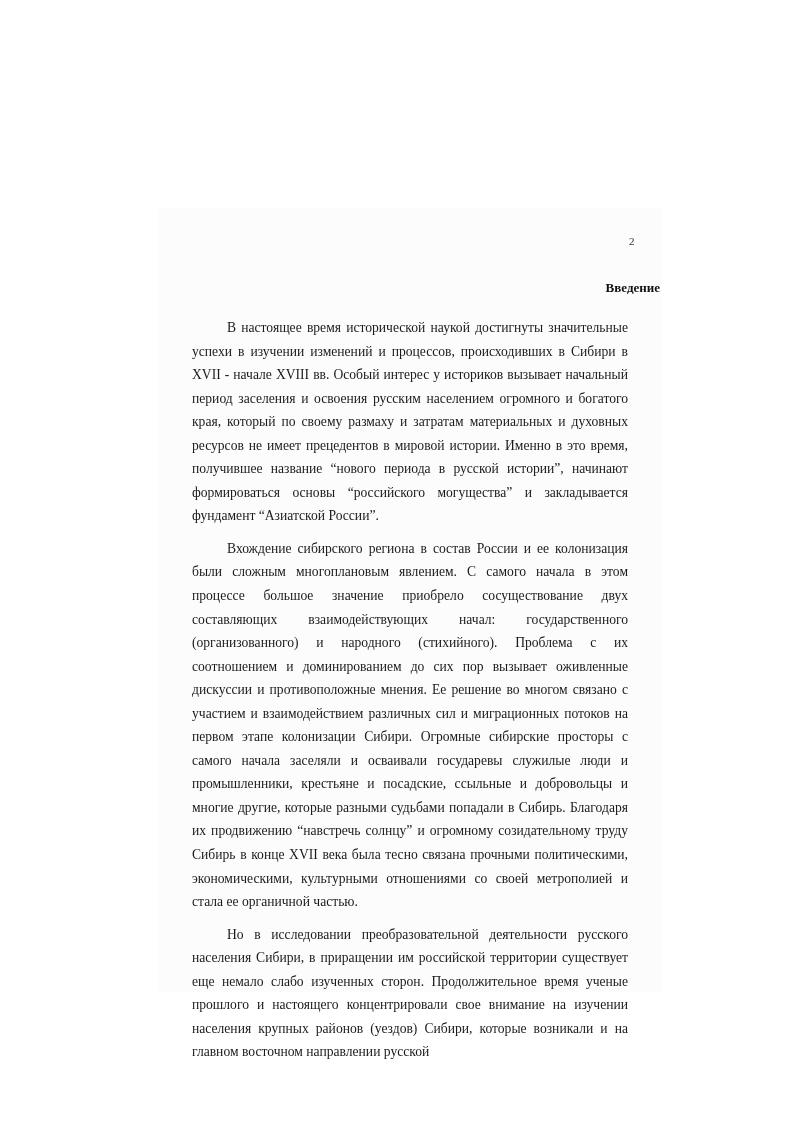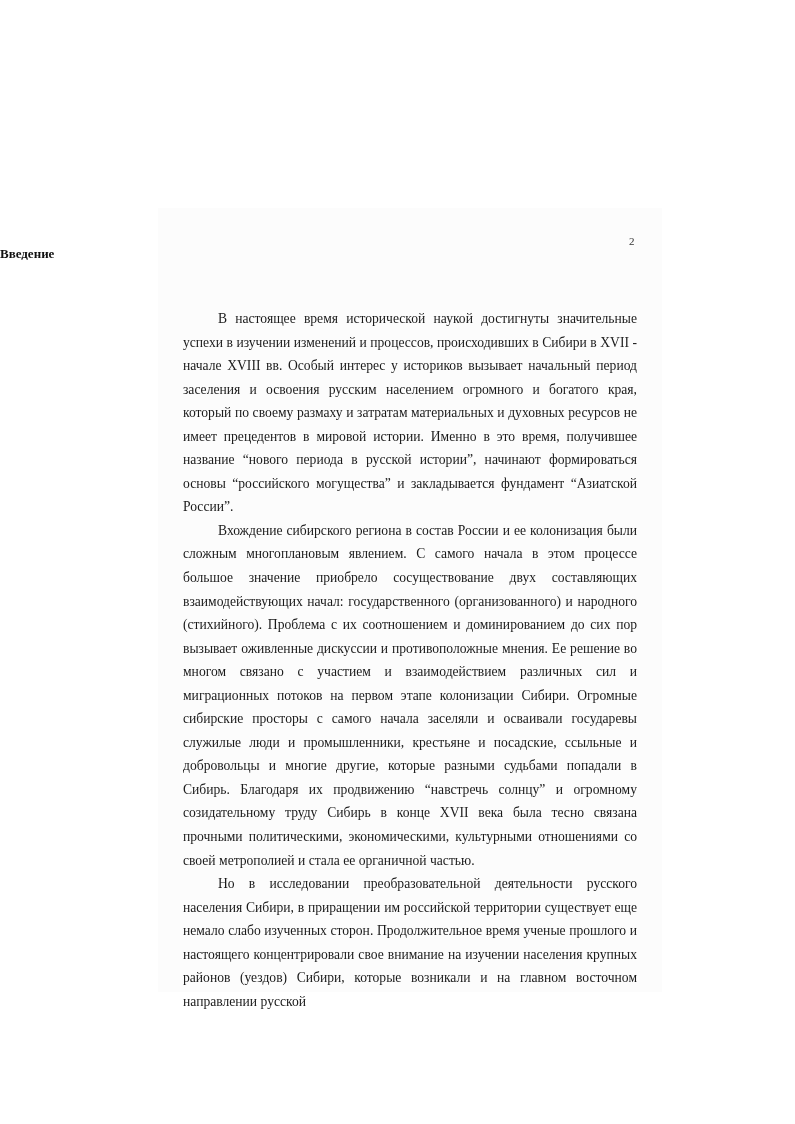--- a/index.html
+++ b/index.html
@@ -27,37 +27,37 @@
     position: absolute;
     left: 629px;
     top: 235px;
     font-size: 11px;
     color: #333;
   }
   .heading {
     position: absolute;
     left: 0;
     width: 660px;
-    top: 246px;
-    text-align: left;
+    top: 280px;
+    text-align: right;
     font-weight: bold;
     font-size: 13px;
     color: #111;
   }
   .body-text {
     position: absolute;
     left: 183px;
     top: 307px;
     width: 454px;
     font-size: 13.6px;
     line-height: 23.55px;
     text-align: justify;
   }
   .body-text p {
-    margin: 0;
+    margin: 9px;
     text-indent: 35px;
     text-align: justify;
   }
 </style>
 </head>
 <body>
 
 <div class="scan-area"></div>
 
 <div class="page-number">2</div>

